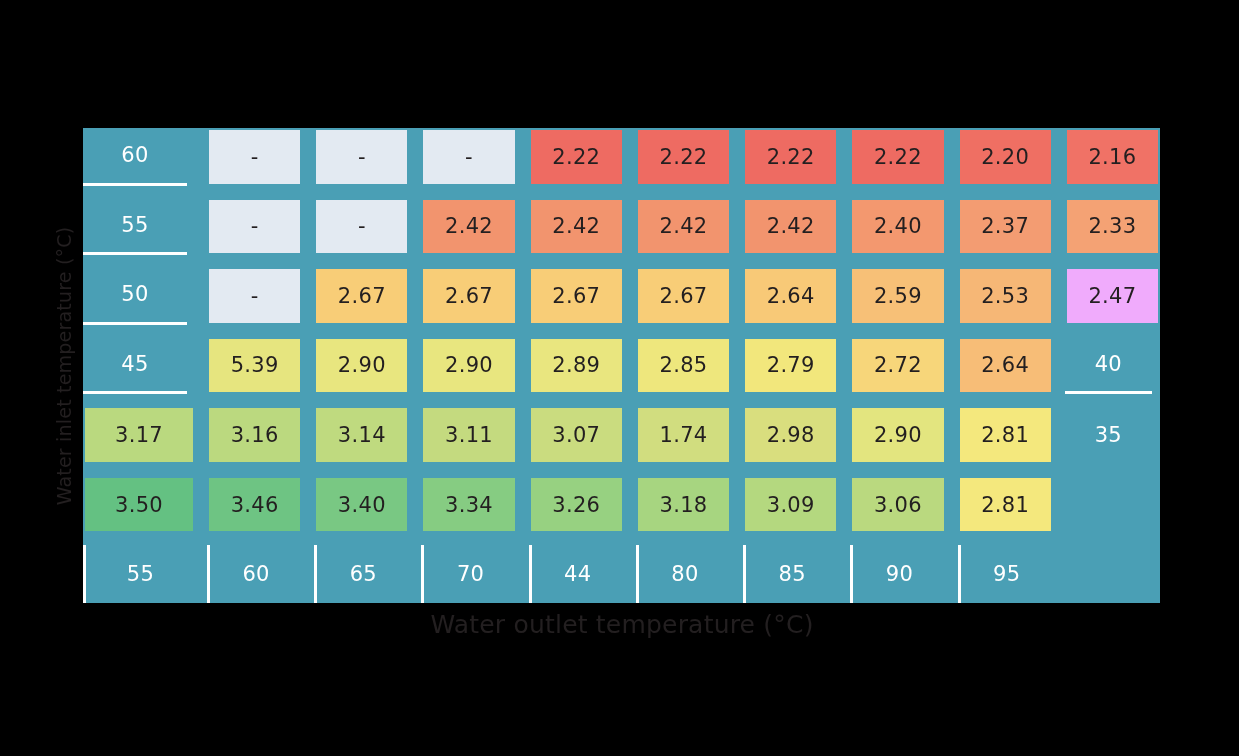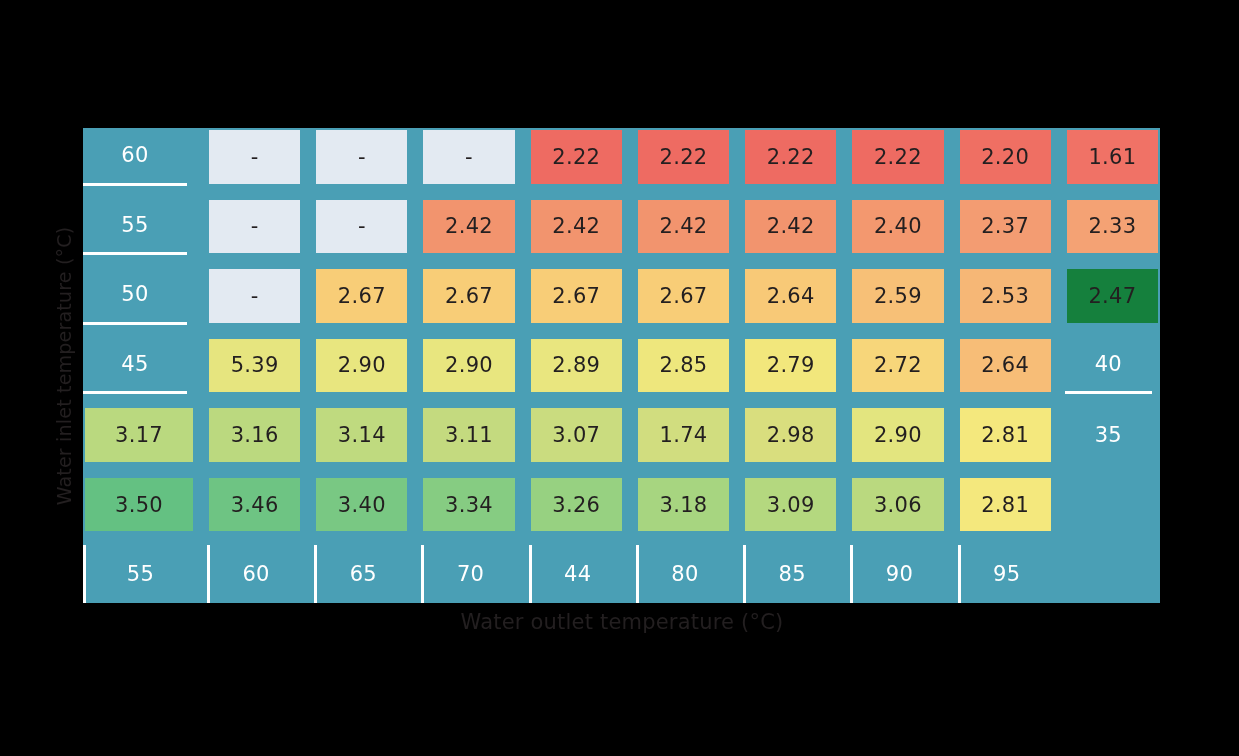--- a/index.html
+++ b/index.html
@@ -43,21 +43,21 @@
   }
 
   
   #xlabel {
     position: absolute;
     left: 84px;
     top: 610px;
     width: 1076px;
     text-align: center;
     color: #231f20;
-    font-size: 21px;
+    font-size: 25px;
     letter-spacing: .2px;
   }
 
   
   #grid {
     position: absolute;
     left: 83px;
     top: 128px;
     width: 1077px;
     height: 475px;
@@ -126,41 +126,41 @@
   <div id="grid">
       <div class="cell rowhead">60</div>
       <div class="cell blank-cell" style="background: rgb(227, 234, 242);">-</div>
       <div class="cell blank-cell" style="background: rgb(227, 234, 242);">-</div>
       <div class="cell blank-cell" style="background: rgb(227, 234, 242);">-</div>
       <div class="cell" style="background: rgb(238, 107, 98);">2.22</div>
       <div class="cell" style="background: rgb(238, 107, 98);">2.22</div>
       <div class="cell" style="background: rgb(238, 107, 98);">2.22</div>
       <div class="cell" style="background: rgb(238, 107, 98);">2.22</div>
       <div class="cell" style="background: rgb(239, 111, 99);">2.20</div>
-      <div class="cell" style="background: rgb(240, 114, 102);">1.61</div>
+      <div class="cell" style="background: rgb(240, 114, 102);">2.16</div>
       <div class="cell rowhead">55</div>
       <div class="cell blank-cell" style="background: rgb(227, 234, 242);">-</div>
       <div class="cell blank-cell" style="background: rgb(227, 234, 242);">-</div>
       <div class="cell" style="background: rgb(242, 148, 110);">2.42</div>
       <div class="cell" style="background: rgb(242, 148, 110);">2.42</div>
       <div class="cell" style="background: rgb(242, 148, 110);">2.42</div>
       <div class="cell" style="background: rgb(242, 148, 110);">2.42</div>
       <div class="cell" style="background: rgb(243, 152, 111);">2.40</div>
       <div class="cell" style="background: rgb(243, 156, 114);">2.37</div>
       <div class="cell" style="background: rgb(244, 162, 116);">2.33</div>
       <div class="cell rowhead">50</div>
       <div class="cell blank-cell" style="background: rgb(227, 234, 242);">-</div>
       <div class="cell" style="background: rgb(248, 205, 119);">2.67</div>
       <div class="cell" style="background: rgb(248, 205, 119);">2.67</div>
       <div class="cell" style="background: rgb(248, 205, 119);">2.67</div>
       <div class="cell" style="background: rgb(248, 205, 119);">2.67</div>
       <div class="cell" style="background: rgb(248, 201, 119);">2.64</div>
       <div class="cell" style="background: rgb(247, 192, 119);">2.59</div>
       <div class="cell" style="background: rgb(246, 183, 118);">2.53</div>
-      <div class="cell" style="background: #15803d;">2.47</div>
+      <div class="cell" style="background: #f0abfc;">2.47</div>
       <div class="cell rowhead">45</div>
       <div class="cell" style="background: rgb(230, 229, 127);">5.39</div>
       <div class="cell" style="background: rgb(232, 230, 127);">2.90</div>
       <div class="cell" style="background: rgb(232, 230, 127);">2.90</div>
       <div class="cell" style="background: rgb(233, 230, 127);">2.89</div>
       <div class="cell" style="background: rgb(238, 231, 125);">2.85</div>
       <div class="cell" style="background: rgb(242, 231, 124);">2.79</div>
       <div class="cell" style="background: rgb(247, 214, 122);">2.72</div>
       <div class="cell" style="background: rgb(247, 189, 119);">2.64</div>
       <div class="cell rowhead">40</div>

